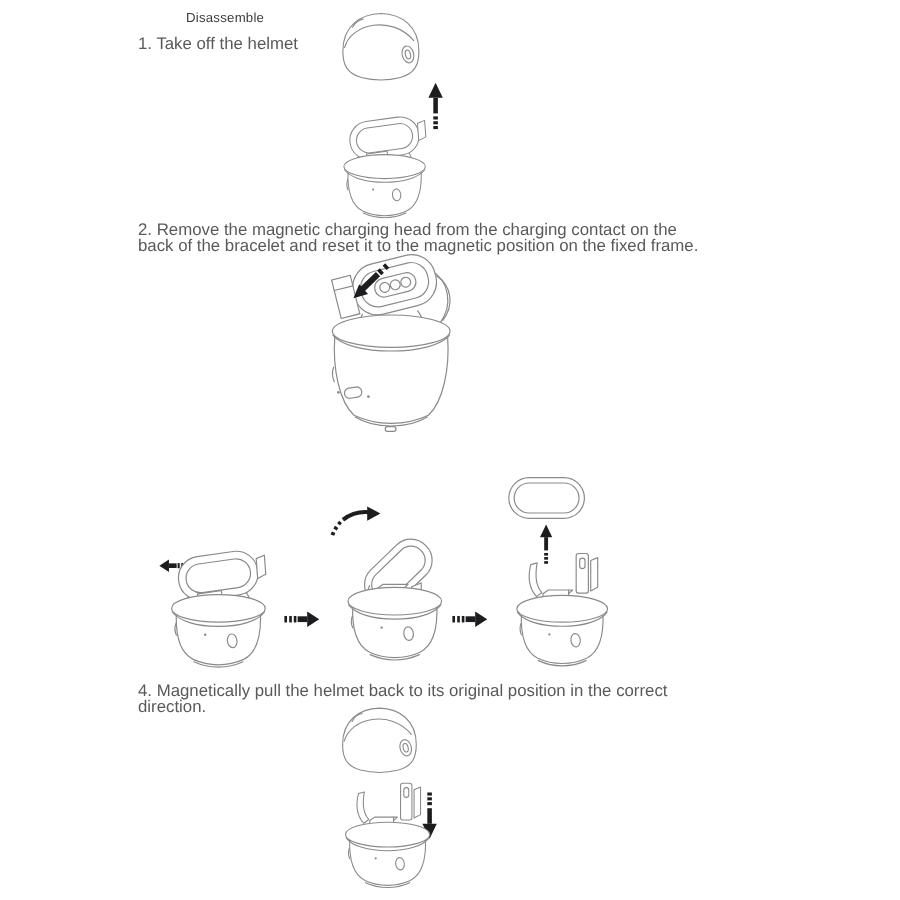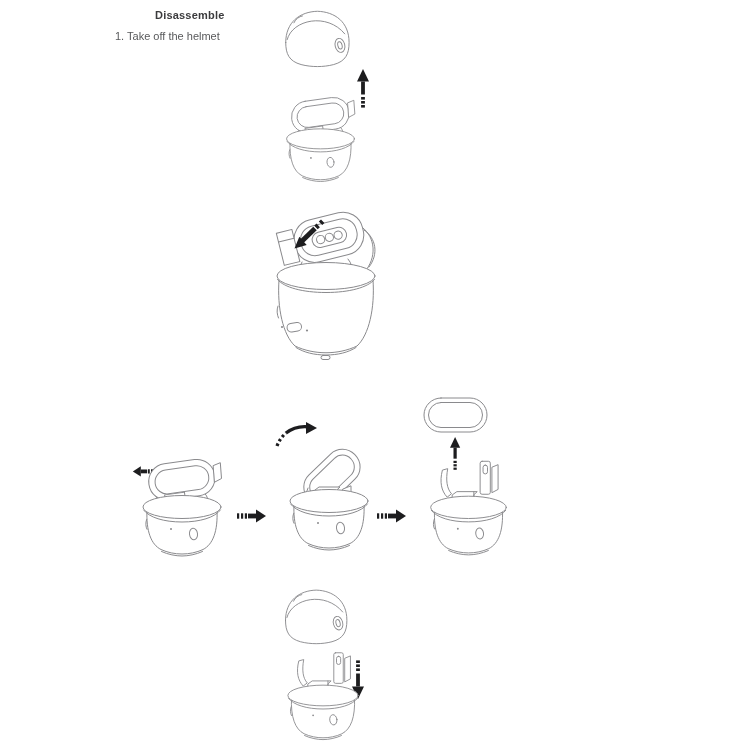--- a/index.html
+++ b/index.html
@@ -1,23 +1,23 @@
 <!DOCTYPE html>
 <html style="--bg: #ffffff; --heading: #3b3b3d; --text: #58595b; --line: #8a8a8d; --arrow: #1d1d1f;"><head>
 <meta charset="utf-8">
 <style>
   :root{
     --bg:#ffffff; --heading:#3b3b3d; --text:#58595b; --line:#8a8a8d; --arrow:#1d1d1f;
   }
   html,body{margin:0;padding:0;background:#fff;}
   .page{position:relative;width:750px;height:750px;background:var(--bg);
         font-family:"Liberation Sans",sans-serif;overflow:hidden;}
-  .title{position:absolute;left:115px;top:9px;font-size:11px;font-weight:700;
+  .title{position:absolute;left:115px;top:9px;font-size:11px;font-weight:400;
          color:var(--heading);letter-spacing:.2px;margin:0;padding-left:40px;}
-  .step{position:absolute;left:115px;width:470px;font-size:11px;line-height:13px;
+  .step{position:absolute;left:115px;width:470px;font-size:14px;line-height:13px;
         color:var(--text);margin:0;}
   #step1{top:30px}#step2{top:185px}#step3{top:370px}#step4{top:569px}
   .fig{position:absolute;}
   .s{fill:none;stroke:var(--line);stroke-width:1;stroke-linecap:round;stroke-linejoin:round;}
   .sw{fill:#fff;stroke:var(--line);stroke-width:1;stroke-linecap:round;stroke-linejoin:round;}
   .dot{fill:var(--line);stroke:none;}
   .ar{fill:var(--arrow);stroke:none;}
   .arl{stroke:var(--arrow);fill:none;}
 </style>
 </head>
@@ -102,20 +102,22 @@
 
       <g id="pill-body">
         <rect class="sw" x="0" y="0" width="63" height="34" rx="17"></rect>
         <rect class="s" x="4.5" y="4.5" width="54" height="25" rx="12.5"></rect>
       </g>
     </defs>
   </svg>
 
   <h2 class="title">Disassemble</h2>
   <p class="step" id="step1">1. Take off the helmet</p>
+  <p class="step" id="step2">2. Remove the magnetic charging head from the charging contact on the back of the bracelet and reset it to the magnetic position on the fixed frame.</p>
+  <p class="step" id="step4">4. Magnetically pull the helmet back to its original position in the correct direction.</p>
 
   <svg class="fig" style="left:268px;top:4px" width="112" height="178" viewBox="0 0 112 178">
     <use href="#helmet" transform="translate(11,2) scale(0.96)"></use>
     <use href="#arrow-up" transform="translate(89,65)"></use>
     <use href="#base-closed" transform="translate(9,87) scale(0.87)"></use>
   </svg>
 
   <svg class="fig" style="left:262px;top:206px" width="134" height="158" viewBox="0 0 134 158">
     <g>
       <path class="s" d="M97.5,19.5 C112,28 116,48 104.5,63.5"></path>

